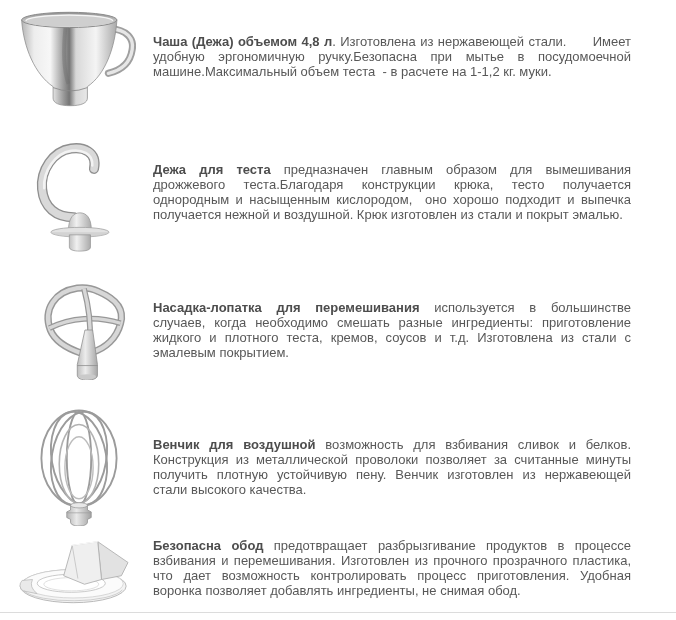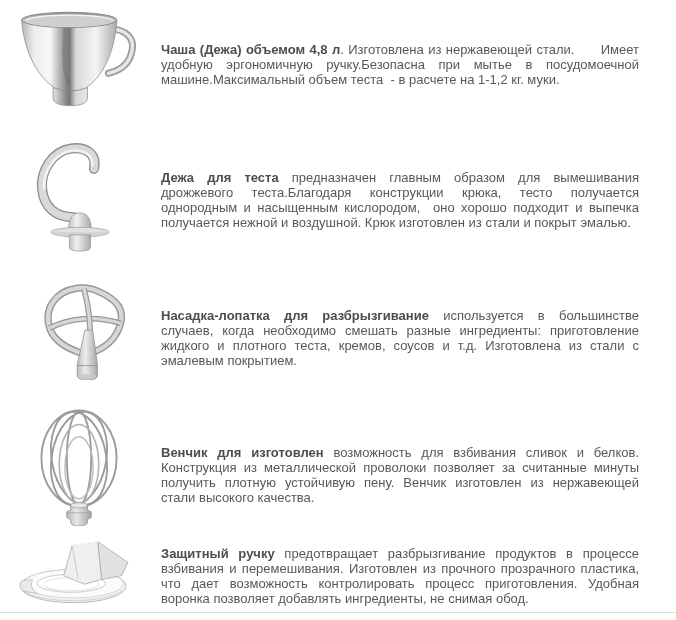--- a/index.html
+++ b/index.html
@@ -14,21 +14,21 @@
     width:676px;height:620px;
     background:var(--bg);
     overflow:hidden;
     font-family:"Liberation Sans", sans-serif;
   }
   .item{display:contents;}
   figure.img{position:absolute;margin:0;padding:0;}
   p.desc{
     position:absolute;
     width:478px;left:153px;
-    margin:8px;
+    margin:0;
     font-size:13px;line-height:15px;
     color:var(--text);
     text-align:justify;
   }
   p.desc b{font-weight:700;color:var(--title);}
   .fig-1{left:14px;top:7px;}
   .p-1{top:34px;}
   .fig-2{left:28px;top:133px;}
   .p-2{top:162px;}
   .fig-3{left:34px;top:280px;}
@@ -118,21 +118,21 @@
         <path d="M15,52 C7,30 20,12 43,8.5 C52,7.5 59,9 65,12 C84,20 92,31 88,45 C84,61 72,71 59,75 L47,76 C32,71 20,64 15,52 Z" fill="none" stroke="#d7d7d7" stroke-width="4.5" stroke-linejoin="round"></path>
         <path d="M14,50 C36,39 63,37 88,45" fill="none" stroke="#989898" stroke-width="6"></path>
         <path d="M14,50 C36,39 63,37 88,45" fill="none" stroke="#d7d7d7" stroke-width="3.5"></path>
         <path d="M50,9 C55,28 57,47 56,62" fill="none" stroke="#989898" stroke-width="6"></path>
         <path d="M50,9 C55,28 57,47 56,62" fill="none" stroke="#d7d7d7" stroke-width="3.5"></path>
         <path d="M51,52 L43,88 L43,99 C43,102.5 47.5,104 53.5,104 C59.5,104 64,102.5 64,99 L64,88 L59,52 Z" fill="url(#fbG)" stroke="#8f8f8f" stroke-width="0.8"></path>
         <path d="M43,89 L64,89" stroke="#8a8a8a" stroke-width="0.8"></path>
         <ellipse cx="53.5" cy="100.5" rx="9" ry="2.6" fill="#cacaca"></ellipse>
       </svg>
     </figure>
-    <p class="desc p-3"><b>Насадка-лопатка для разбрызгивание</b><span> используется в&nbsp;большинстве случаев, когда необходимо смешать разные ингредиенты:&nbsp;приготовление жидкого и плотного теста, кремов, соусов и т.д. Изготовлена из стали с эмалевым покрытием.</span></p>
+    <p class="desc p-3"><b>Насадка-лопатка для перемешивания</b><span> используется в&nbsp;большинстве случаев, когда необходимо смешать разные ингредиенты:&nbsp;приготовление жидкого и плотного теста, кремов, соусов и т.д. Изготовлена из стали с эмалевым покрытием.</span></p>
   </section>
 
   
   <section class="item">
     <figure class="img fig-4">
       <svg viewBox="0 0 100 134" width="94" height="126" aria-hidden="true">
         <defs>
           <linearGradient id="wG" x1="0" y1="0" x2="1" y2="0">
             <stop offset="0" stop-color="#b4b4b4"></stop>
               <stop offset="0.4" stop-color="#e9e9e9"></stop>
@@ -145,36 +145,36 @@
           <ellipse cx="50" cy="62" rx="29" ry="50" transform="rotate(-10 50 62)"></ellipse>
           <ellipse cx="50" cy="62" rx="13" ry="49.5"></ellipse>
           <ellipse cx="50" cy="68" rx="21" ry="42" stroke="#b2b2b2" stroke-width="1.7"></ellipse>
           <ellipse cx="50" cy="72" rx="15" ry="33" stroke="#bcbcbc" stroke-width="1.5"></ellipse>
         </g>
         <path d="M41,112 L41,117 L37,119 L37,125 L41,127 L41,130 C41,132.5 45,134 50,134 C55,134 59,132.5 59,130 L59,127 L63,125 L63,119 L59,117 L59,112 Z" fill="url(#wG)" stroke="#8f8f8f" stroke-width="0.8"></path>
         <ellipse cx="50" cy="112" rx="9" ry="2.8" fill="#e8e8e8" stroke="#8f8f8f" stroke-width="0.7"></ellipse>
         <path d="M37,120 L63,120" stroke="#9a9a9a" stroke-width="0.7"></path>
       </svg>
     </figure>
-    <p class="desc p-4"><b>Венчик для изготовлен</b><span> возможность для взбивания сливок и белков. Конструкция из металлической проволоки позволяет за считанные минуты получить плотную устойчивую пену. Венчик изготовлен из нержавеющей стали высокого качества.</span></p>
+    <p class="desc p-4"><b>Венчик для воздушной</b><span> возможность для взбивания сливок и белков. Конструкция из металлической проволоки позволяет за считанные минуты получить плотную устойчивую пену. Венчик изготовлен из нержавеющей стали высокого качества.</span></p>
   </section>
 
   
   <section class="item">
     <figure class="img fig-5">
       <svg viewBox="0 0 130 74" width="124" height="70" aria-hidden="true">
         <ellipse cx="62" cy="53" rx="56" ry="17.5" fill="#f3f3f3" stroke="#b6b6b6" stroke-width="1"></ellipse>
         <ellipse cx="62" cy="50.5" rx="53" ry="15" fill="#fbfbfb" stroke="#cccccc" stroke-width="0.8"></ellipse>
         <path d="M8,47 Q3,53 9,58 L24,61 Q15,54 19,46 Z" fill="#eaeaea" stroke="#b9b9b9" stroke-width="0.8"></path>
         <ellipse cx="60" cy="50" rx="36" ry="9.5" fill="#ffffff" stroke="#c0c0c0" stroke-width="0.9"></ellipse>
         <ellipse cx="60" cy="51" rx="29" ry="7" fill="none" stroke="#d6d6d6" stroke-width="0.8"></ellipse>
         <path d="M88,6 L120,28 L113,42 L92,46 Z" fill="#e2e2e2" stroke="#adadad" stroke-width="0.9"></path>
         <path d="M52,42 L61,10 L88,6 L92,46 L74,51 Z" fill="#efefef" stroke="#adadad" stroke-width="0.9"></path>
         <path d="M61,10 L67,45" stroke="#bdbdbd" stroke-width="0.8" fill="none"></path>
         <path d="M61,10 L88,6" stroke="#ffffff" stroke-width="1.4" fill="none" opacity="0.9"></path>
         <path d="M10,58 A54,15 0 0 0 114,57" fill="none" stroke="#b3b3b3" stroke-width="1" opacity="0.6"></path>
       </svg>
     </figure>
-    <p class="desc p-5"><b>Защитный ручку</b><span> предотвращает разбрызгивание продуктов в&nbsp;процессе взбивания и перемешивания. Изготовлен из прочного прозрачного&nbsp;пластика, что дает возможность контролировать процесс приготовления. Удобная воронка позволяет добавлять ингредиенты, не снимая обод.</span></p>
+    <p class="desc p-5"><b>Безопасна обод</b><span> предотвращает разбрызгивание продуктов в&nbsp;процессе взбивания и перемешивания. Изготовлен из прочного прозрачного&nbsp;пластика, что дает возможность контролировать процесс приготовления. Удобная воронка позволяет добавлять ингредиенты, не снимая обод.</span></p>
   </section>
 
   <div class="divider"></div>
 </div>
 
 </body></html>

